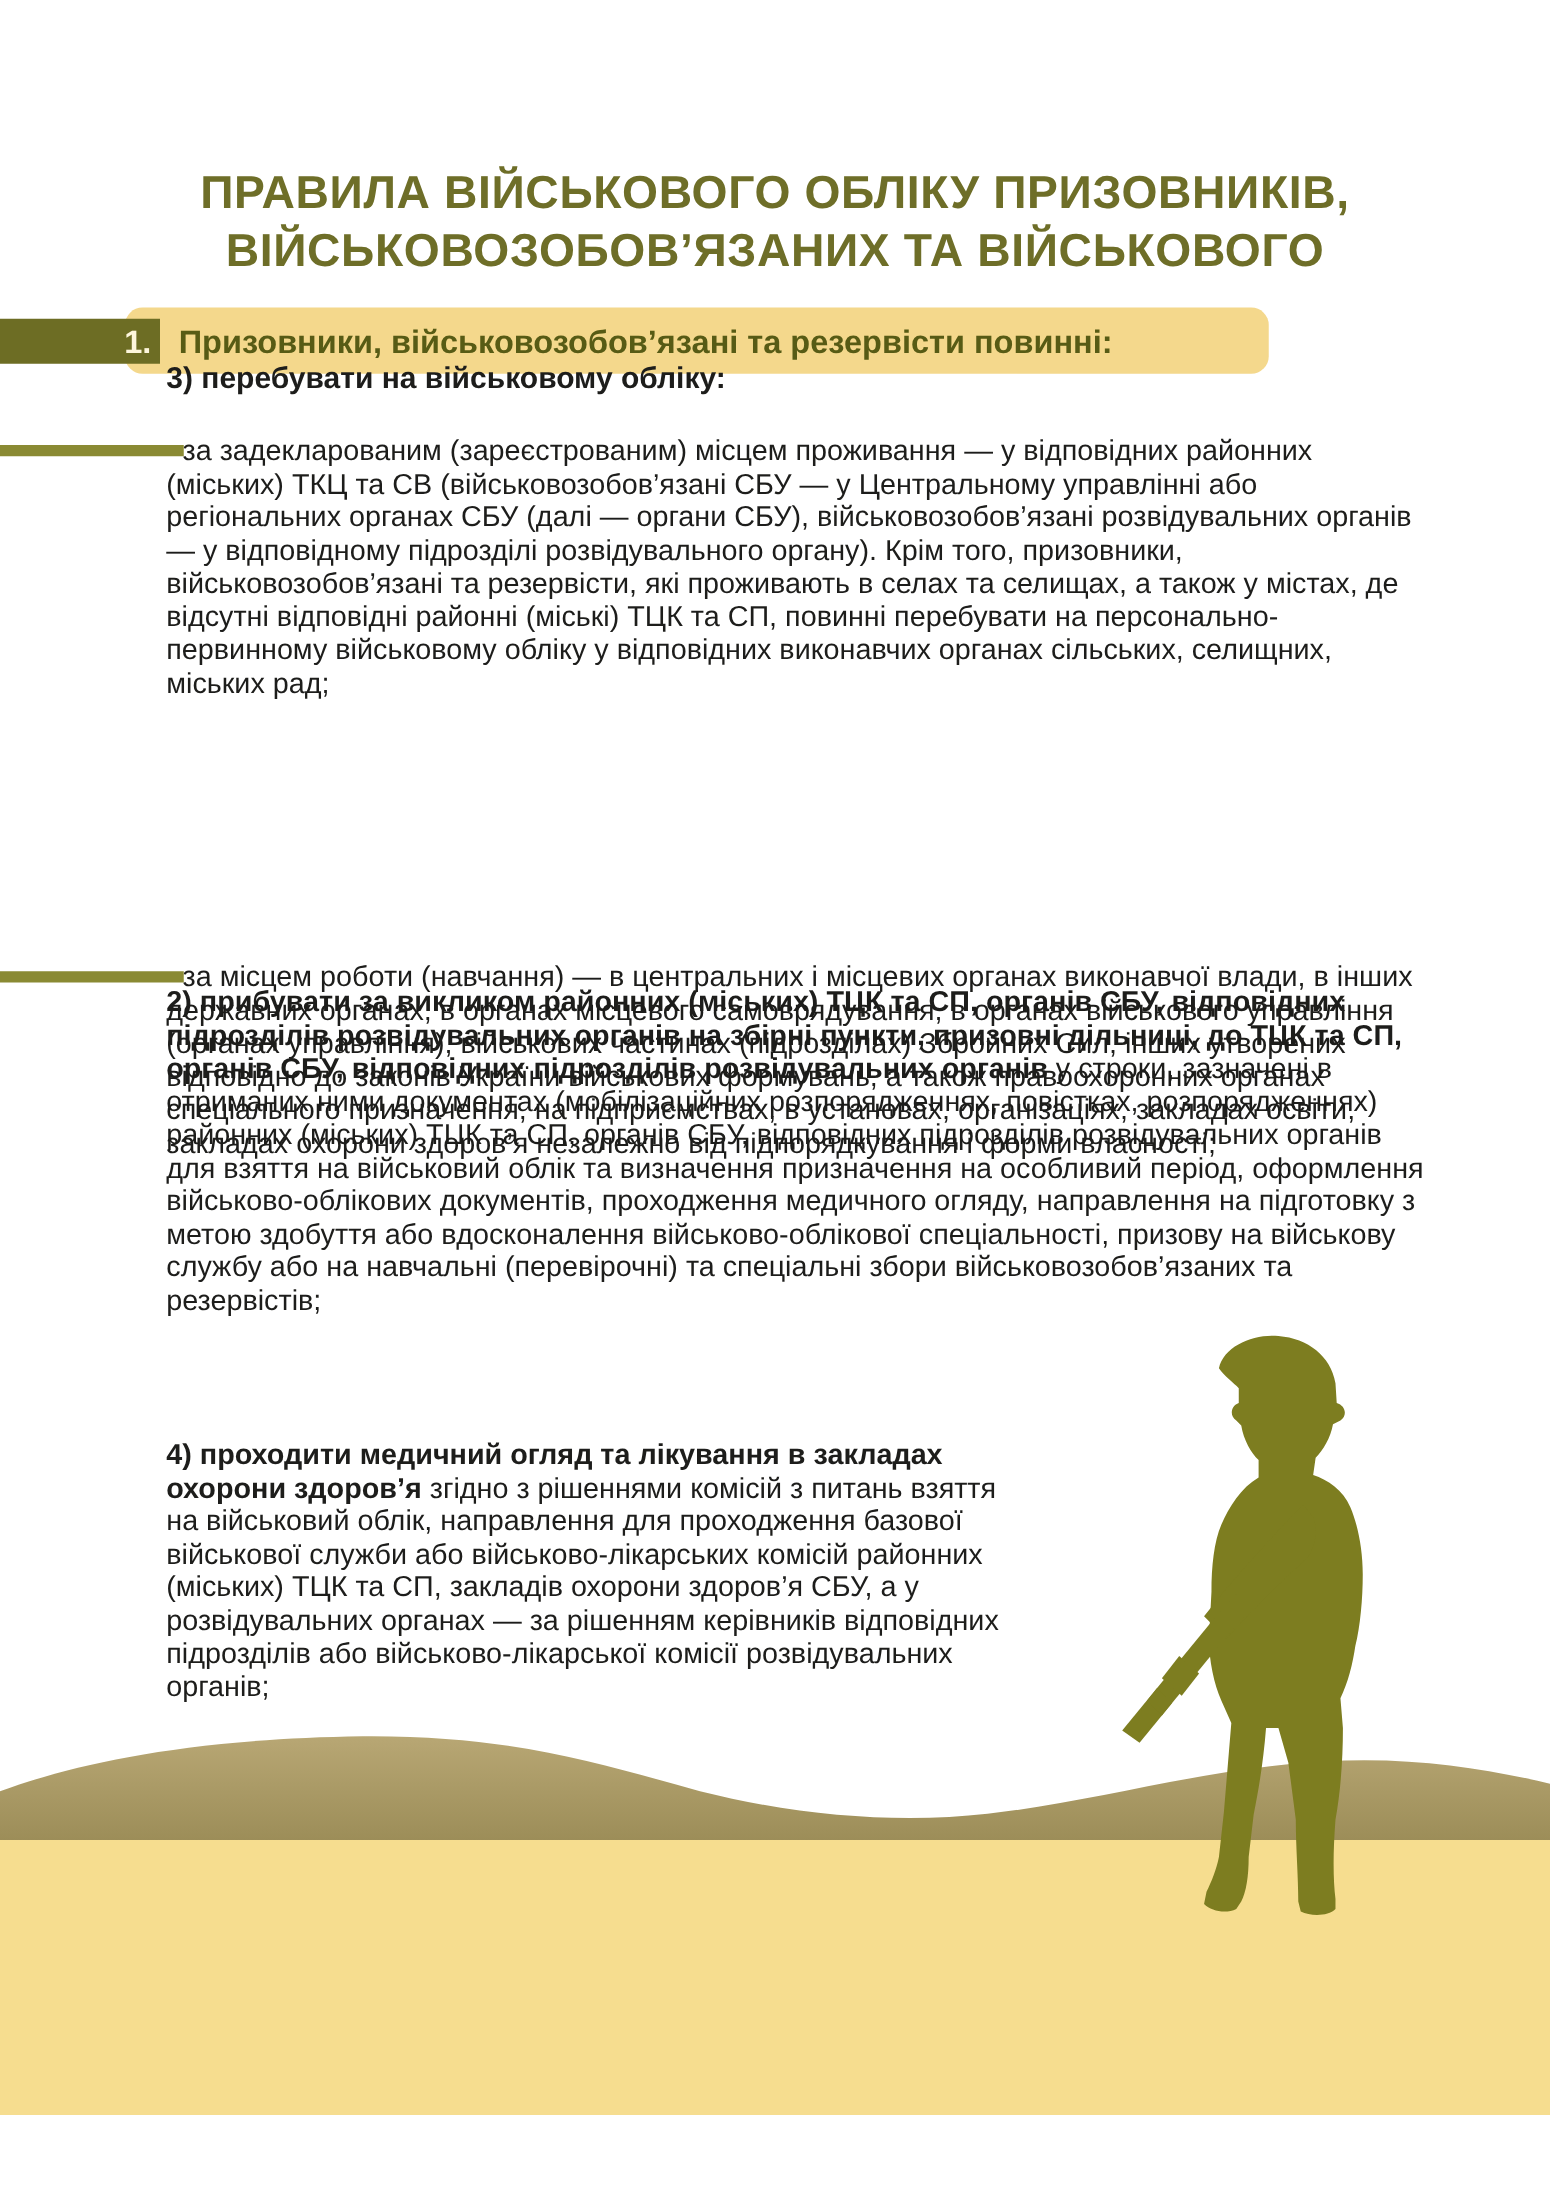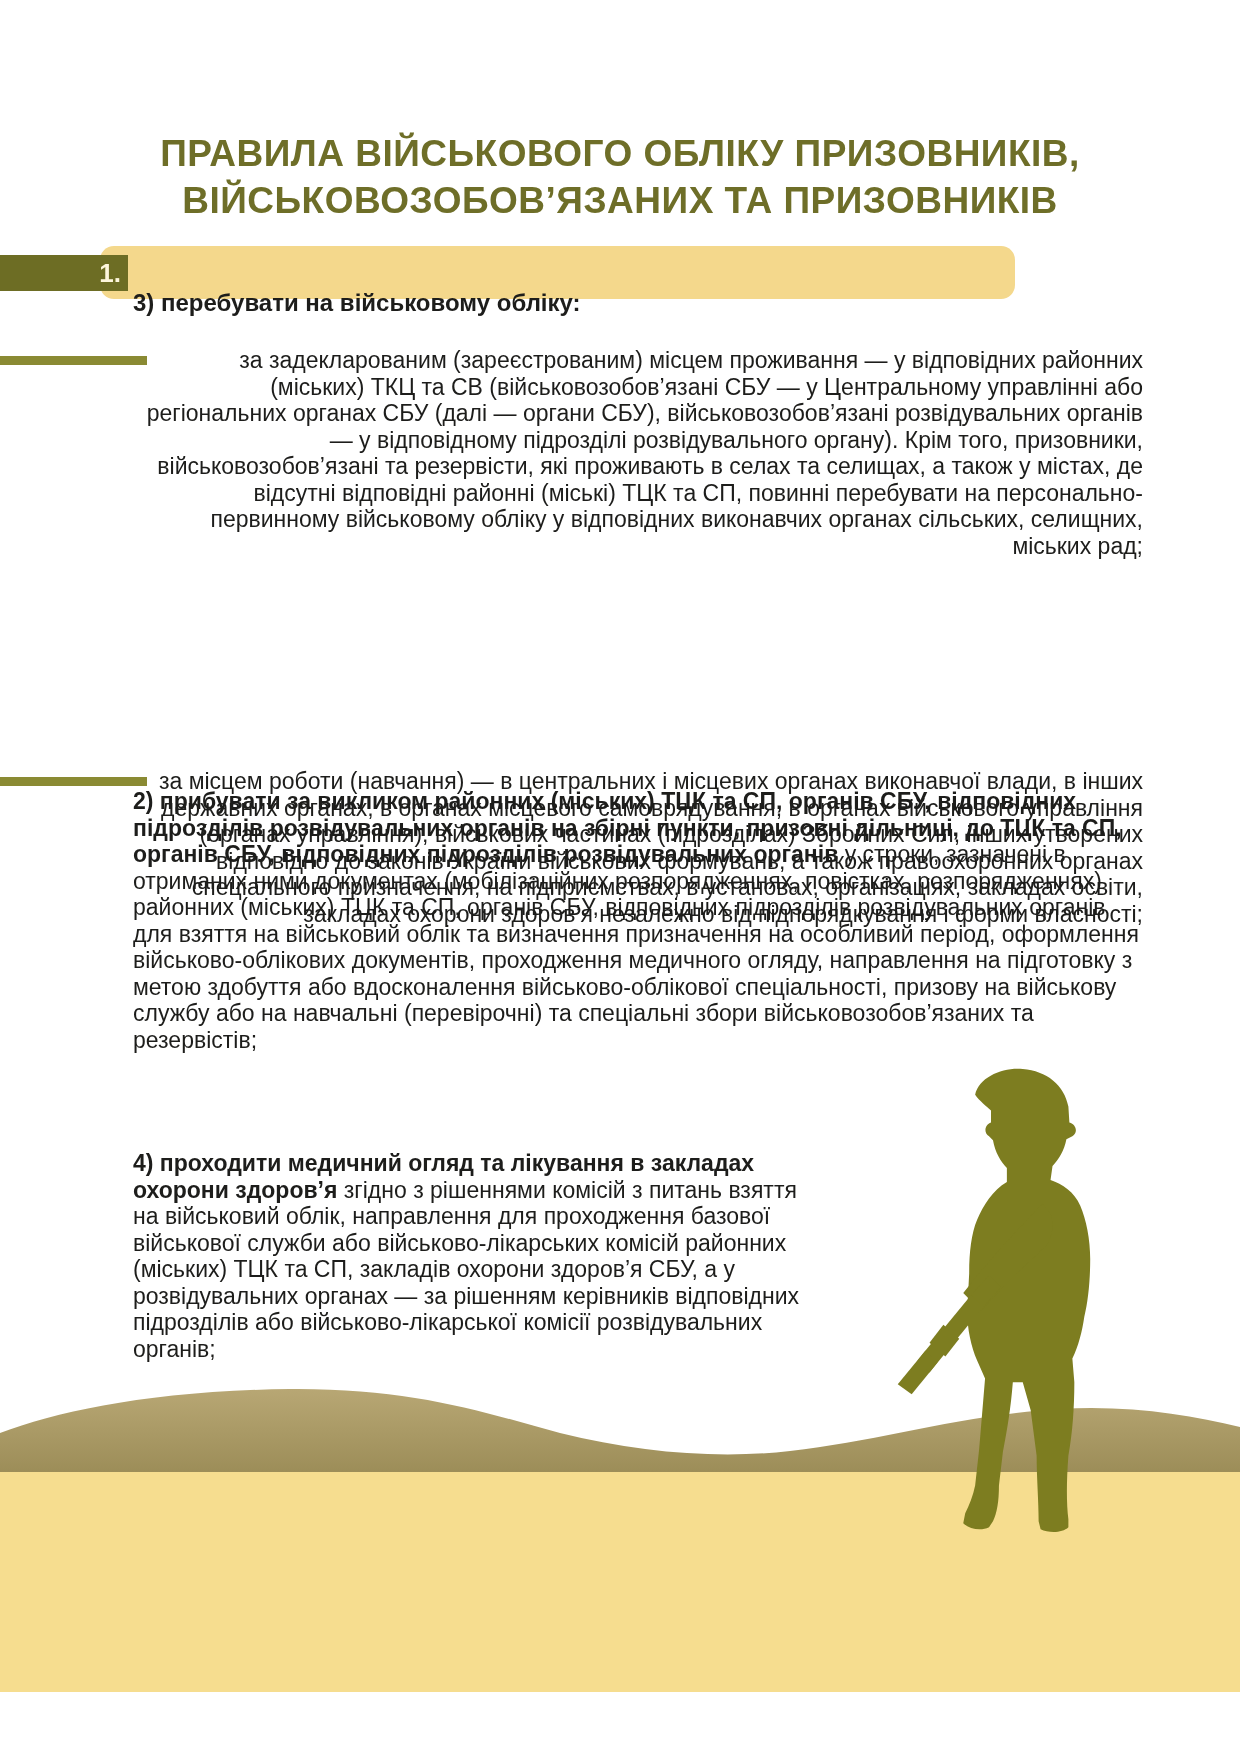--- a/index.html
+++ b/index.html
@@ -26,21 +26,21 @@
   .sec-heading{
     position:absolute;top:256px;left:143px;width:860px;
     color:#575b15;font-weight:800;font-size:26px;line-height:34px;
   }
 
   
   .body-col{position:absolute;left:133px;top:0;width:1010px;color:#1d1d1b;
     font-size:23px;line-height:26.5px;}
   .p-abs{position:absolute;left:0;}
   .p1-title{top:290px;font-weight:800;font-size:24px;}
-  .bullet{position:relative;text-indent:13px;text-align:right;}
+  .bullet{position:relative;text-indent:13px;}
   .bullet .marker{
     position:absolute;left:-133px;top:9px;width:147px;height:9px;
     background:#8a8a33;
   }
   .b1{top:347px;width:1010px;}
   .b2{top:556px;width:1010px;}
   .p2{top:788px;width:1015px;}
   .bold-lead{font-weight:800;}
   .note{
     top:1072px;width:760px;color:#8a8a2e;font-weight:800;font-style:italic;
@@ -53,27 +53,28 @@
   .sand{position:absolute;left:0;top:1472px;width:1240px;height:220px;background:#f6dd8f;}
   .soldier{position:absolute;left:868px;top:1060px;width:248px;height:486px;}
 </style>
 </head>
 <body>
 
 <div class="page">
 
   <div class="title">
     <div>ПРАВИЛА ВІЙСЬКОВОГО ОБЛІКУ ПРИЗОВНИКІВ,</div>
-    <div>ВІЙСЬКОВОЗОБОВ’ЯЗАНИХ ТА ПРИЗОВНИКІВ</div>
+    <div>ВІЙСЬКОВОЗОБОВ’ЯЗАНИХ ТА ВІЙСЬКОВОГО</div>
   </div>
 
   <div class="sec-bar"></div>
   <div class="sec-num-box">
     <span class="sec-num">1.</span>
   </div>
+  <div class="sec-heading">Призовники, військовозобов’язані та резервісти повинні:</div>
 
   <div class="body-col">
 
     <div class="p-abs p1-title">3) перебувати на військовому обліку:</div>
 
     <div class="p-abs bullet b1">
       <span class="marker"></span>
       <span>за задекларованим (зареєстрованим) місцем проживання — у відповідних районних (міських) ТКЦ та СВ (військовозобов’язані СБУ — у Центральному управлінні або регіональних органах СБУ (далі — органи СБУ), військовозобов’язані розвідувальних органів — у відповідному підрозділі розвідувального органу). Крім того, призовники, військовозобов’язані та резервісти, які проживають в селах та селищах, а також у містах, де відсутні відповідні районні (міські) ТЦК та СП, повинні перебувати на персонально-первинному військовому обліку у відповідних виконавчих органах сільських, селищних, міських рад;</span>
     </div>
 

